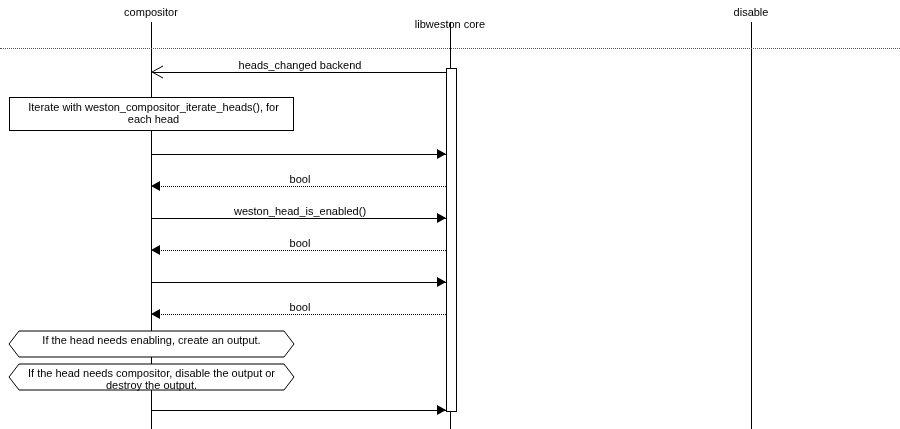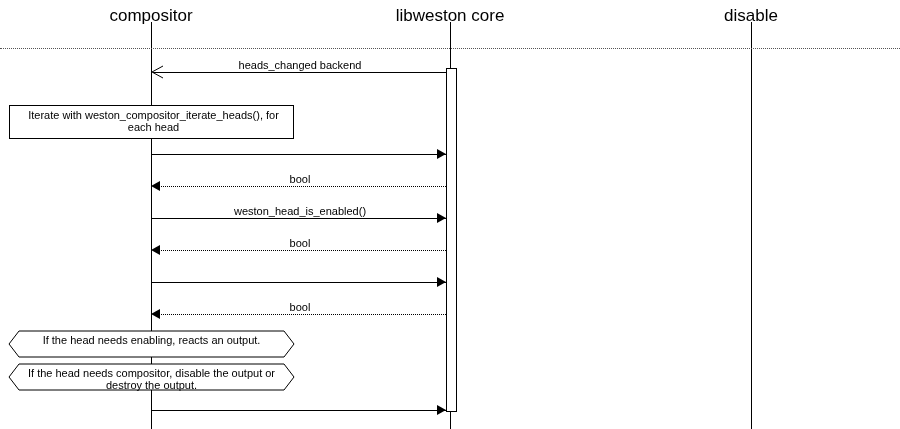--- a/index.html
+++ b/index.html
@@ -12,21 +12,21 @@
   }
   #diagram {
     position: relative;
     width: 900px;
     height: 429px;
     background: #ffffff;
     overflow: hidden;
   }
   .lifeline-label {
     position: absolute;
-    font-size: 17px;
+    font-size: 11px;
     color: #000000;
     text-align: center;
     white-space: nowrap;
     transform: translateX(-50%);
   }
   .lifeline {
     position: absolute;
     width: 0;
     border-left: 1px solid #000000;
   }
@@ -90,21 +90,20 @@
   .note {
     position: absolute;
     box-sizing: border-box;
     border: 1px solid #000000;
     background: #ffffff;
     font-size: 11px;
     line-height: 12px;
     color: #000000;
     text-align: center;
     padding: 3px 4px 2px 8px;
-    margin-top: 8px;
   }
   
   .cond {
     position: absolute;
     box-sizing: border-box;
     font-size: 11px;
     line-height: 12px;
     color: #000000;
     text-align: center;
     padding: 3px 16px 2px 16px;
@@ -120,21 +119,21 @@
     position: relative;
     display: block;
   }
 </style>
 </head>
 <body>
 
 <div id="diagram">
 
   <div class="lifeline-label" style="left:151px; top:6px;">compositor</div>
-  <div class="lifeline-label" style="left:450px; top:6px;">libweston core</div>
+  <div class="lifeline-label" style="left:450px; top:18px;">libweston core</div>
   <div class="lifeline-label" style="left:751px; top:6px;">disable</div>
 
   <div class="lifeline" style="left:151px; top:22px; height:407px;"></div>
   <div class="lifeline" style="left:450px; top:22px; height:407px;"></div>
   <div class="lifeline" style="left:751px; top:22px; height:407px;"></div>
 
   <div class="band" style="top:48px;"></div>
 
   <div class="activation" style="left:446px; top:68px; height:342px;"></div>
 
@@ -167,21 +166,21 @@
   <div class="arrowhead right" style="left:437px; top:277px;"></div>
 
   <div class="msg dotted" style="left:151px; top:314px; width:295px;"></div>
   <div class="arrowhead left" style="left:151px; top:309px;"></div>
   <div class="msg-label" style="left:300px; top:313px;">bool</div>
 
   <div class="cond" style="left:9px; top:331px; width:285px; height:26px;">
     <svg width="285" height="26" viewBox="0 0 285 26" preserveAspectRatio="none">
       <polygon points="10,0 275,0 285,13 275,26 10,26 0,13" fill="#ffffff" stroke="#000000" stroke-width="1"></polygon>
     </svg>
-    <span class="cond-text">If the head needs enabling, reacts an output.</span>
+    <span class="cond-text">If the head needs enabling, create an output.</span>
   </div>
 
   <div class="cond" style="left:9px; top:364px; width:285px; height:26px;">
     <svg width="285" height="26" viewBox="0 0 285 26" preserveAspectRatio="none">
       <polygon points="10,0 275,0 285,13 275,26 10,26 0,13" fill="#ffffff" stroke="#000000" stroke-width="1"></polygon>
     </svg>
     <span class="cond-text">If the head needs compositor, disable the output or destroy the output.</span>
   </div>
 
   <div class="msg solid" style="left:151px; top:410px; width:295px;"></div>

